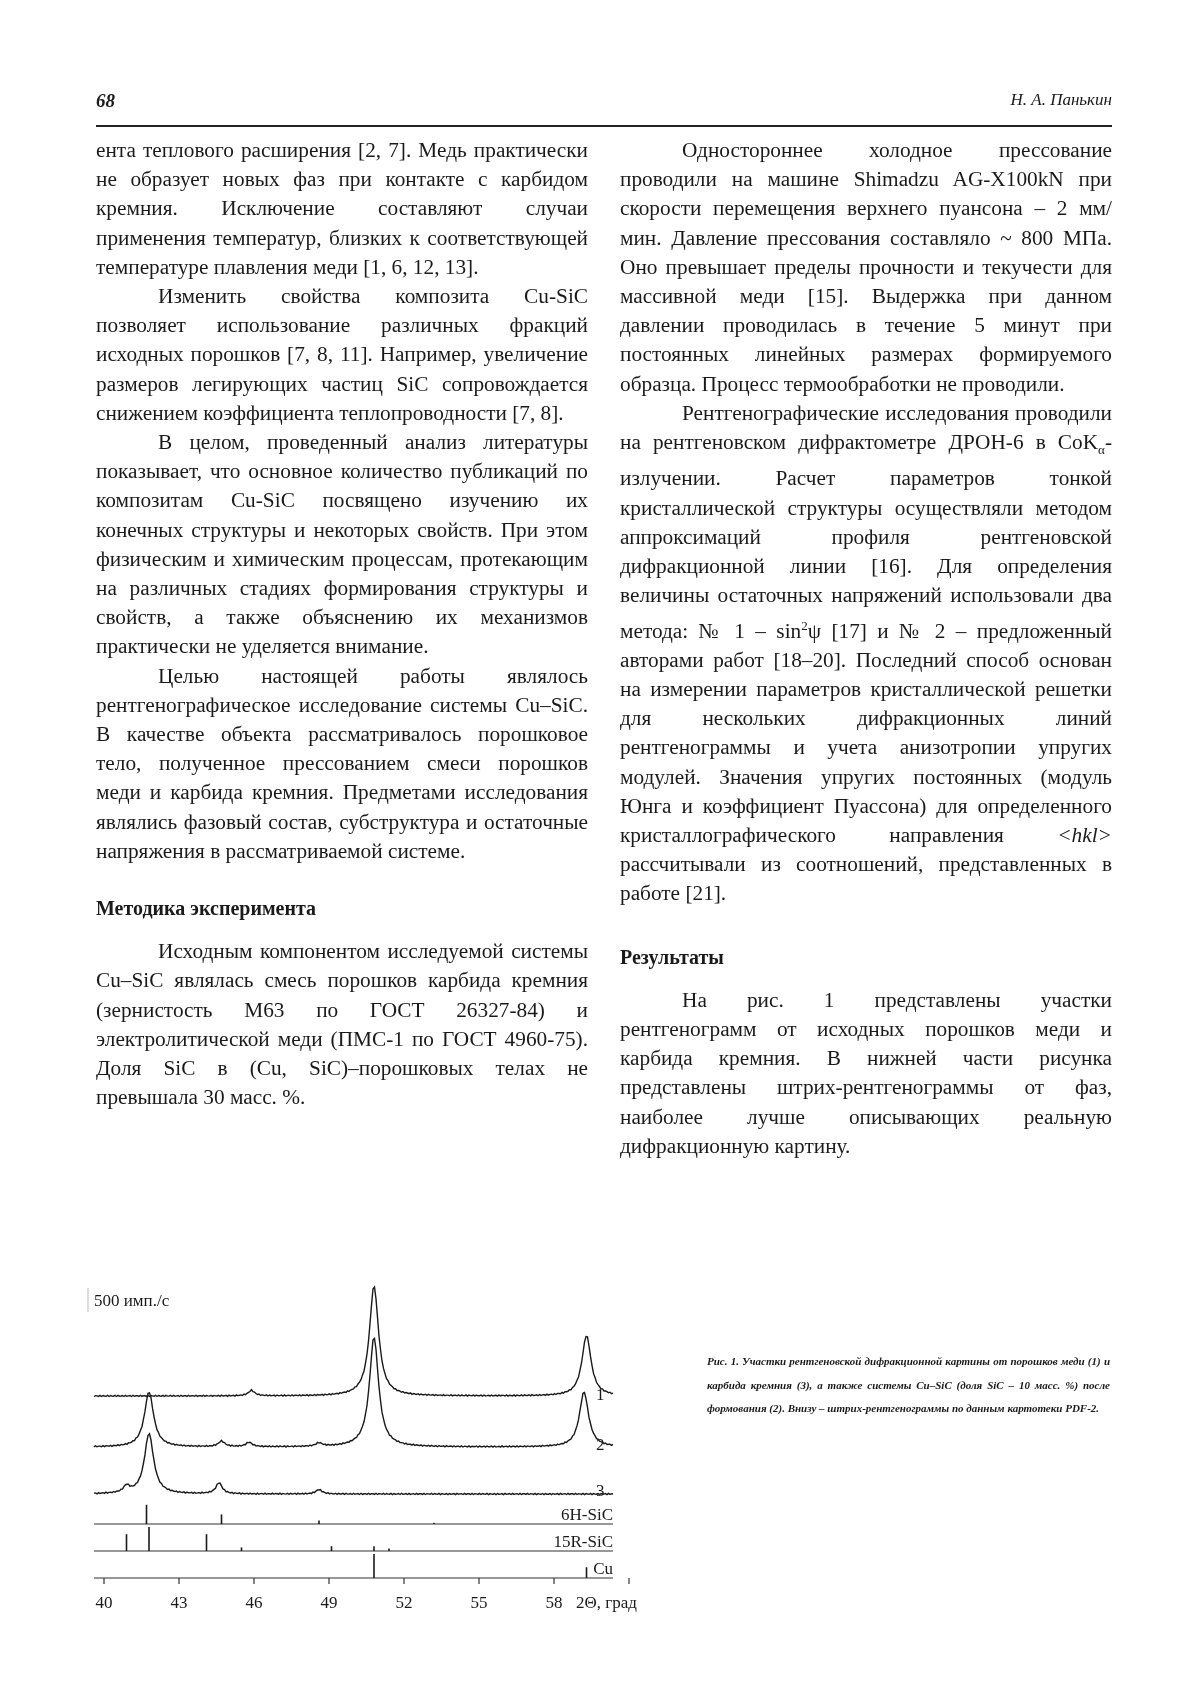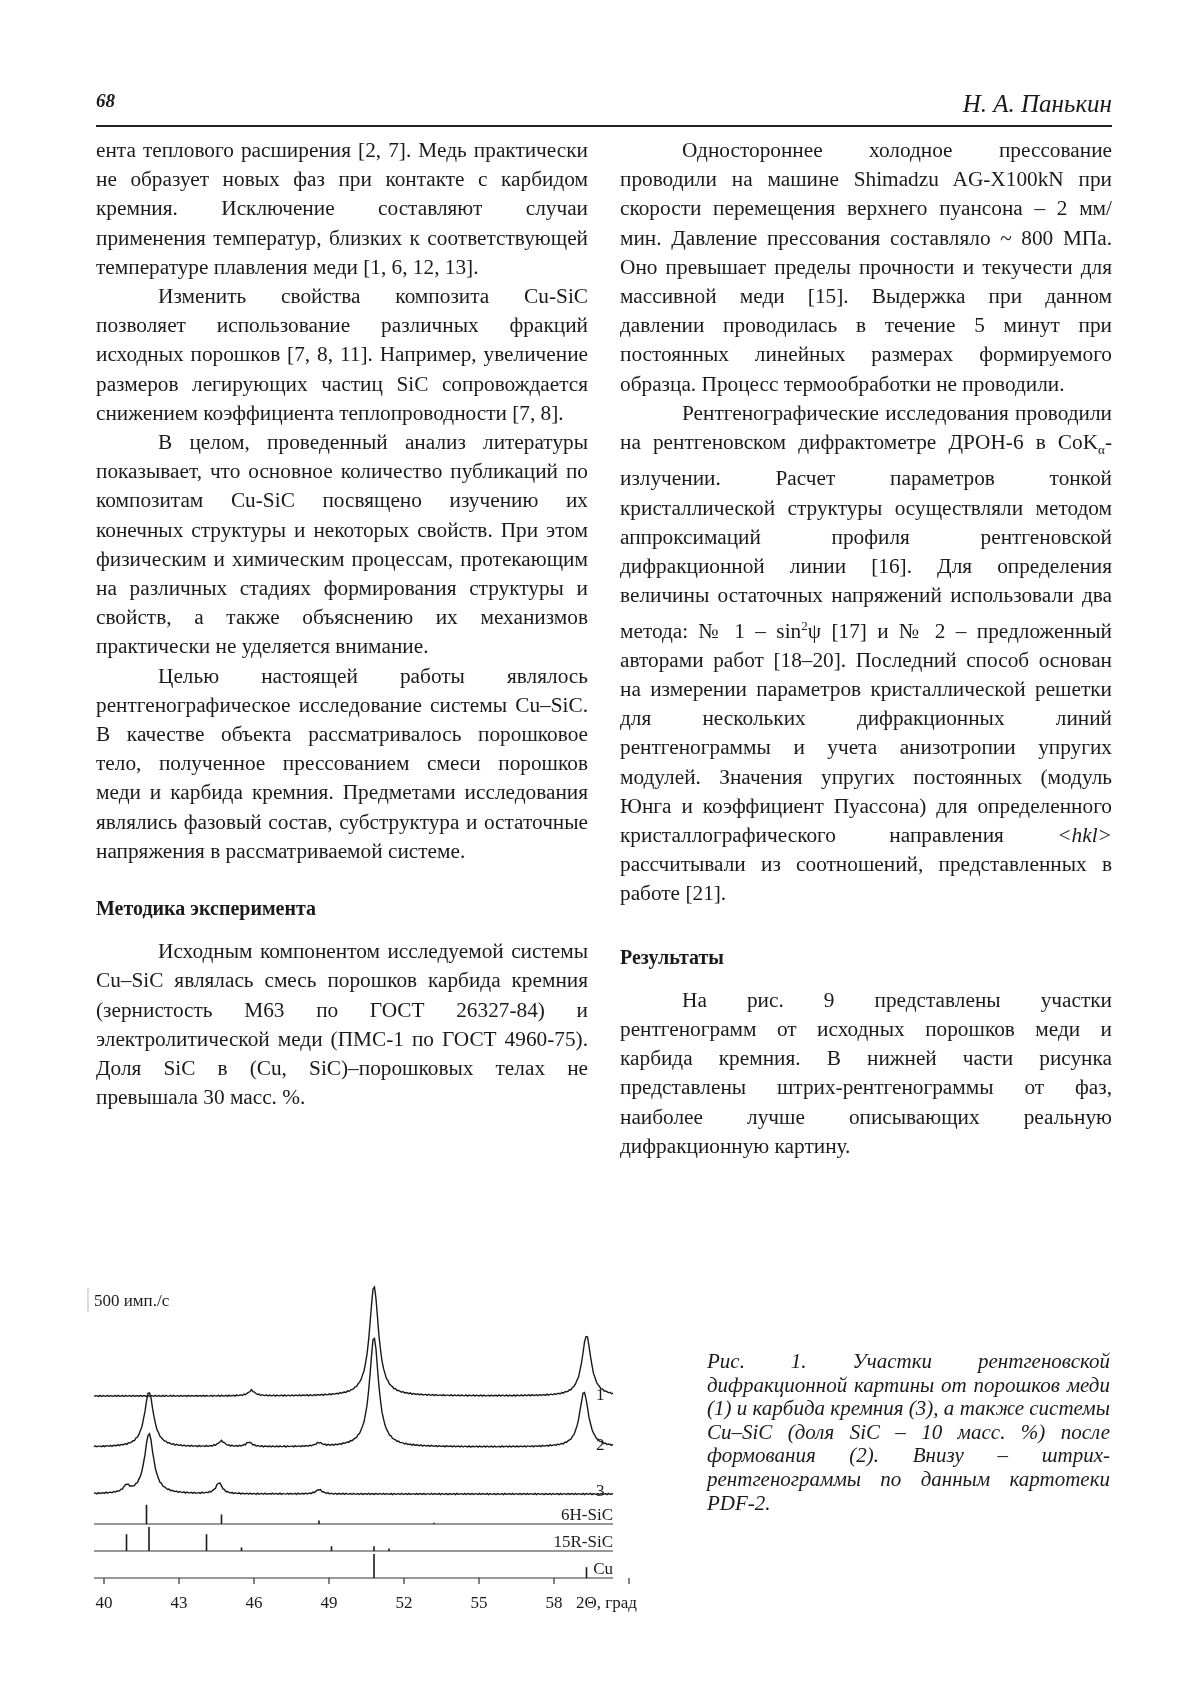--- a/index.html
+++ b/index.html
@@ -1,30 +1,30 @@
 <!DOCTYPE html>
 <html><head>
 <meta charset="utf-8">
 <style>
   html, body { margin: 0; padding: 0; background: #ffffff; }
   body { width: 1200px; height: 1698px; position: relative; overflow: hidden;
          font-family: "Liberation Serif", "DejaVu Serif", serif; color: #1a1a1a; }
   .hdr-page { position: absolute; left: 96px; top: 90px; font-size: 19px; font-style: italic; font-weight: bold; }
-  .hdr-author { position: absolute; right: 88px; top: 90px; font-size: 25px; font-style: italic; }
+  .hdr-author { position: absolute; right: 88px; top: 90px; font-size: 17px; font-style: italic; }
   .hdr-rule { position: absolute; left: 96px; top: 125px; width: 1016px; height: 1.5px; background: #222; }
   .col { position: absolute; font-size: 21.3px; line-height: 29.2px; text-align: justify; }
   .col-left { left: 96px; top: 136px; width: 492px; }
   .col-right { left: 620px; top: 136px; width: 492px; }
   .col p { margin: 0; text-indent: 62px; }
   .col p.noindent { text-indent: 0; }
   .sec-title { text-align: left; font-weight: bold; font-size: 20px; margin: 0; text-indent: 0 !important; }
   .gap { height: 28px; }
   .figure { position: absolute; left: 86px; top: 1282px; width: 590px; height: 300px; text-align: right; }
-  .fig-caption { position: absolute; left: 707px; top: 1350px; width: 403px; font-size: 21px;
-                 line-height: 23.6px; font-weight: normal; font-style: italic; text-align: justify; }
+  .fig-caption { position: absolute; left: 707px; top: 1350px; width: 403px; font-size: 11px;
+                 line-height: 23.6px; font-weight: bold; font-style: italic; text-align: justify; }
   svg text { font-family: "Liberation Serif", "DejaVu Serif", serif; fill: #1a1a1a; }
 </style>
 </head>
 <body>
 
 <div class="hdr-page">68</div>
 <div class="hdr-author">Н. А. Панькин</div>
 <div class="hdr-rule"></div>
 
 <div class="col col-left">
@@ -37,21 +37,21 @@
   <div style="height:14px"></div>
   <p>Исходным компонентом исследуемой системы Cu–SiC являлась смесь порошков карбида кремния (зернистость М63 по ГОСТ 26327-84) и электролитической меди (ПМС-1 по ГОСТ 4960-75). Доля SiC в (Cu, SiC)–порошковых телах не превышала 30 масс. %.</p>
 </div>
 
 <div class="col col-right">
   <p>Одностороннее холодное прессование проводили на машине Shimadzu AG-X100kN при скорости перемещения верхнего пуансона – 2 мм/мин. Давление прессования составляло ~ 800 МПа. Оно превышает пределы прочности и текучести для массивной меди [15]. Выдержка при данном давлении проводилась в течение 5 минут при постоянных линейных размерах формируемого образца. Процесс термообработки не проводили.</p>
   <p><span>Рентгенографические исследования проводили на рентгеновском дифрактометре ДРОН-6 в CoK</span><sub style="font-size:13px">α</sub><span>-излучении. Расчет параметров тонкой кристаллической структуры осуществляли методом аппроксимаций профиля рентгеновской дифракционной линии [16]. Для определения величины остаточных напряжений использовали два метода: № 1 – sin</span><sup style="font-size:13px">2</sup><span>ψ [17] и № 2 – предложенный авторами работ [18–20]. Последний способ основан на измерении параметров кристаллической решетки для нескольких дифракционных линий рентгенограммы и учета анизотропии упругих модулей. Значения упругих постоянных (модуль Юнга и коэффициент Пуассона) для определенного кристаллографического направления </span><i>&lt;hkl&gt;</i><span> рассчитывали из соотношений, представленных в работе [21].</span></p>
   <div class="gap" style="height:34px"></div>
   <p class="sec-title">Результаты</p>
   <div style="height:14px"></div>
-  <p>На рис. 9 представлены участки рентгенограмм от исходных порошков меди и карбида кремния. В нижней части рисунка представлены штрих-рентгенограммы от фаз, наиболее лучше описывающих реальную дифракционную картину.</p>
+  <p>На рис. 1 представлены участки рентгенограмм от исходных порошков меди и карбида кремния. В нижней части рисунка представлены штрих-рентгенограммы от фаз, наиболее лучше описывающих реальную дифракционную картину.</p>
 </div>
 
 <div class="figure">
   <svg width="590" height="300" viewBox="0 0 590 300">
 
     <line x1="2" y1="6" x2="2" y2="30" stroke="#bbb" stroke-width="1"></line>
     <text x="8" y="24" font-size="17">500 имп./с</text>
 
     <g id="curves" fill="none" stroke="#1a1a1a" stroke-width="1.4">
         <path d="M8.0 114.5L9.5 113.7L11.0 113.9L12.5 114.4L14.0 113.4L15.5 114.5L17.0 113.6L18.5 114.0L20.0 114.3L21.5 113.4L23.0 114.5L24.5 113.5L26.0 114.1L27.5 114.2L29.0 113.4L30.5 114.5L32.0 113.4L33.5 114.2L35.0 114.0L36.5 113.5L38.0 114.5L39.5 113.4L41.0 114.3L42.5 113.9L44.0 113.6L45.5 114.5L47.0 113.3L48.5 114.3L50.0 113.8L51.5 113.7L53.0 114.4L54.5 113.3L56.0 114.4L57.5 113.7L59.0 113.8L60.5 114.4L62.0 113.3L63.5 114.5L65.0 113.6L66.5 113.9L68.0 114.3L69.5 113.3L71.0 114.5L72.5 113.5L74.0 114.0L75.5 114.2L77.0 113.4L78.5 114.5L80.0 113.4L81.5 114.1L83.0 114.1L84.5 113.4L86.0 114.5L87.5 113.4L89.0 114.2L90.5 113.9L92.0 113.5L93.5 114.5L95.0 113.3L96.5 114.3L98.0 113.8L99.5 113.6L101.0 114.4L102.5 113.3L104.0 114.3L105.5 113.7L107.0 113.7L108.5 114.3L110.0 113.3L111.5 114.4L113.0 113.6L114.5 113.8L116.0 114.2L117.5 113.3L119.0 114.4L120.5 113.5L122.0 113.9L123.5 114.1L125.0 113.3L126.5 114.4L128.0 113.4L129.5 113.9L131.0 114.0L132.5 113.3L134.0 114.4L135.5 113.2L137.0 114.0L138.5 113.8L140.0 113.3L141.5 114.3L143.0 113.1L144.5 114.0L146.0 113.6L147.5 113.3L149.0 114.1L150.5 112.9L152.0 113.8L153.5 113.2L155.0 112.9L156.5 113.5L158.0 112.1L159.5 112.7L161.0 111.3L162.5 110.3L164.0 109.5L165.5 107.7L167.0 109.6L168.5 110.1L170.0 111.5L171.5 112.5L173.0 112.1L174.5 113.5L176.0 112.7L177.5 113.3L179.0 113.6L180.5 112.9L182.0 114.0L183.5 113.0L185.0 113.7L186.5 113.6L188.0 113.1L189.5 114.1L191.0 113.0L192.5 113.8L194.0 113.6L195.5 113.1L197.0 114.1L198.5 112.9L200.0 113.9L201.5 113.4L203.0 113.2L204.5 114.0L206.0 112.8L207.5 113.9L209.0 113.2L210.5 113.2L212.0 113.8L213.5 112.8L215.0 113.9L216.5 113.0L218.0 113.2L219.5 113.6L221.0 112.6L222.5 113.8L224.0 112.8L225.5 113.2L227.0 113.4L228.5 112.5L230.0 113.6L231.5 112.5L233.0 113.0L234.5 113.0L236.0 112.3L237.5 113.3L239.0 112.1L240.5 112.8L242.0 112.5L243.5 111.9L245.0 112.8L246.5 111.5L248.0 112.3L249.5 111.7L251.0 111.3L252.5 111.9L254.0 110.6L255.5 111.3L257.0 110.5L258.5 110.0L260.0 110.4L261.5 108.8L263.0 109.4L264.5 108.0L266.0 107.4L267.5 107.0L269.0 104.9L270.5 104.6L272.0 102.0L273.5 100.1L275.0 97.6L276.5 92.9L278.0 89.0L279.5 81.1L281.0 72.1L282.5 59.2L284.0 41.5L285.5 23.4L287.0 7.0L288.5 5.1L290.0 16.9L291.5 35.2L293.0 54.3L294.5 67.5L296.0 79.0L297.5 86.4L299.0 91.6L300.5 96.7L302.0 98.7L303.5 102.0L305.0 103.4L306.5 104.8L308.0 106.7L309.5 106.6L311.0 108.5L312.5 108.5L314.0 109.1L315.5 110.2L317.0 109.5L318.5 111.0L320.0 110.5L321.5 111.0L323.0 111.7L324.5 110.9L326.0 112.3L327.5 111.5L329.0 112.0L330.5 112.4L332.0 111.7L333.5 112.9L335.0 112.0L336.5 112.7L338.0 112.8L339.5 112.2L341.0 113.4L342.5 112.3L344.0 113.1L345.5 113.0L347.0 112.6L348.5 113.6L350.0 112.5L351.5 113.5L353.0 113.1L354.5 112.9L356.0 113.7L357.5 112.6L359.0 113.7L360.5 113.1L362.0 113.1L363.5 113.8L365.0 112.7L366.5 113.9L368.0 113.1L369.5 113.3L371.0 113.8L372.5 112.8L374.0 114.0L375.5 113.1L377.0 113.5L378.5 113.8L380.0 112.9L381.5 114.1L383.0 113.1L384.5 113.6L386.0 113.7L387.5 113.0L389.0 114.1L390.5 113.0L392.0 113.8L393.5 113.7L395.0 113.1L396.5 114.1L398.0 113.0L399.5 113.9L401.0 113.6L402.5 113.2L404.0 114.1L405.5 113.0L407.0 114.0L408.5 113.5L410.0 113.3L411.5 114.1L413.0 112.9L414.5 114.0L416.0 113.3L417.5 113.4L419.0 114.0L420.5 112.9L422.0 114.1L423.5 113.2L425.0 113.5L426.5 113.9L428.0 112.9L429.5 114.1L431.0 113.1L432.5 113.5L434.0 113.7L435.5 112.9L437.0 114.0L438.5 112.9L440.0 113.5L441.5 113.5L443.0 112.8L444.5 113.9L446.0 112.7L447.5 113.5L449.0 113.3L450.5 112.8L452.0 113.7L453.5 112.5L455.0 113.4L456.5 112.9L458.0 112.6L459.5 113.4L461.0 112.1L462.5 113.1L464.0 112.4L465.5 112.2L467.0 112.8L468.5 111.6L470.0 112.5L471.5 111.5L473.0 111.5L474.5 111.7L476.0 110.4L477.5 111.2L479.0 109.8L480.5 109.7L482.0 109.3L483.5 107.6L485.0 107.7L486.5 105.4L488.0 104.2L489.5 102.0L491.0 98.2L492.5 95.1L494.0 88.2L495.5 81.0L497.0 71.0L498.5 60.1L500.0 54.5L501.5 54.8L503.0 64.1L504.5 74.4L506.0 83.3L507.5 91.4L509.0 95.5L510.5 100.3L512.0 102.6L513.5 104.5L515.0 106.8L516.5 106.9L518.0 109.0L519.5 109.0L521.0 109.7L522.5 110.8L524.0 110.2L525.5 111.7L527.0 111.1"></path>

